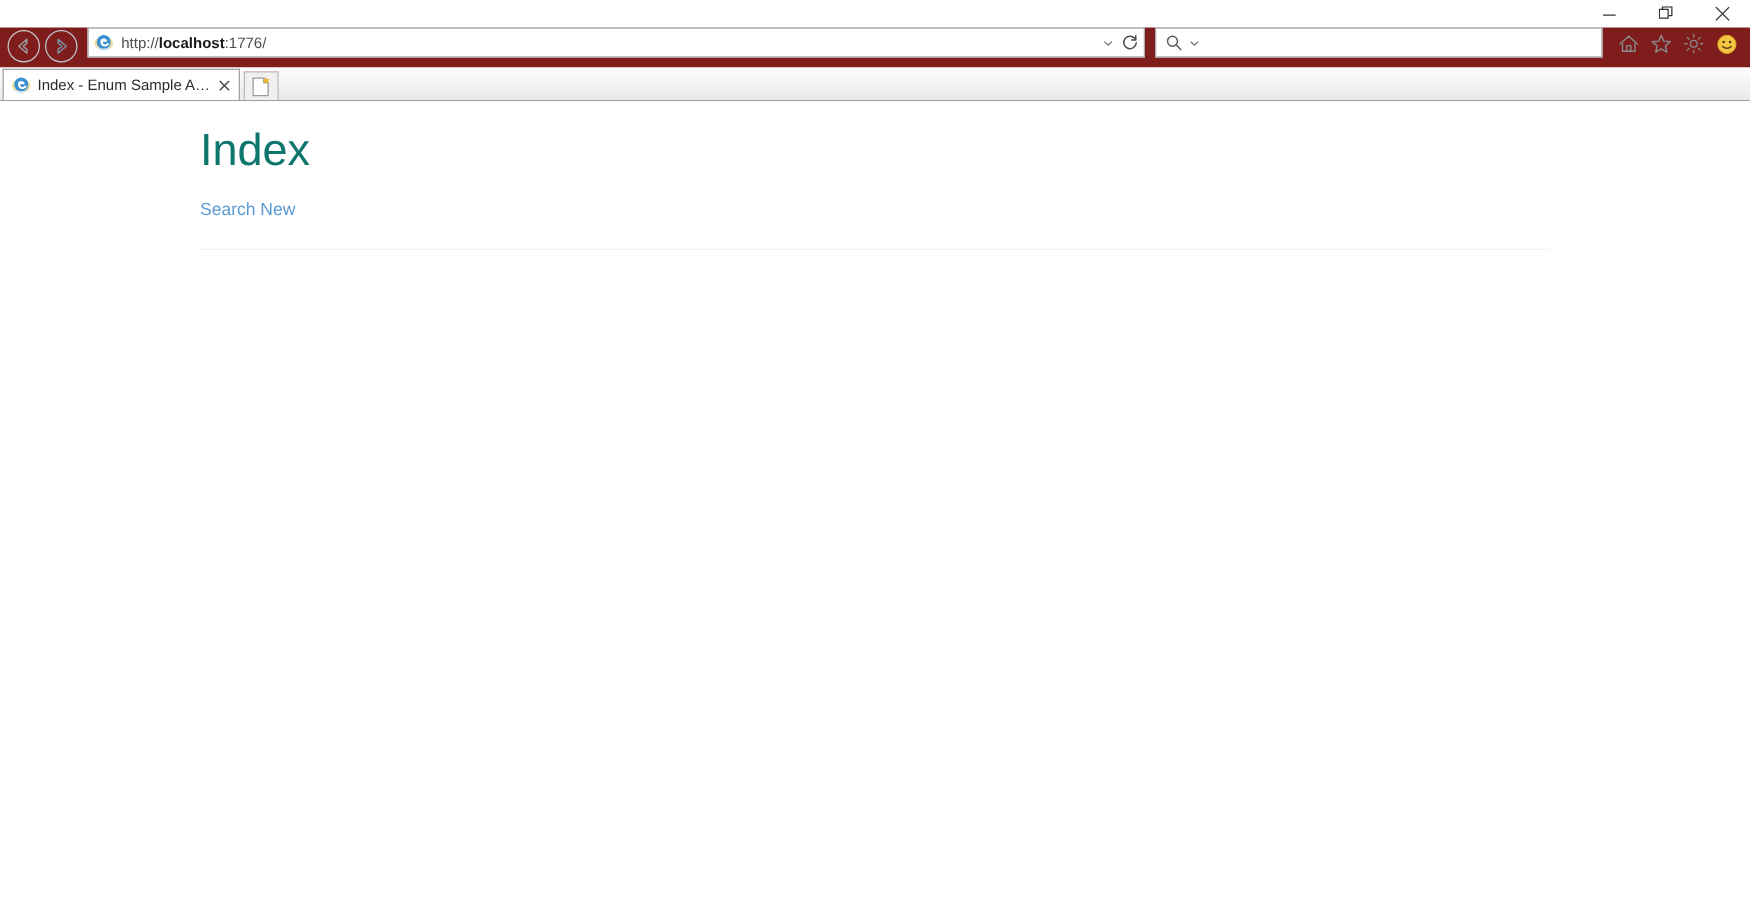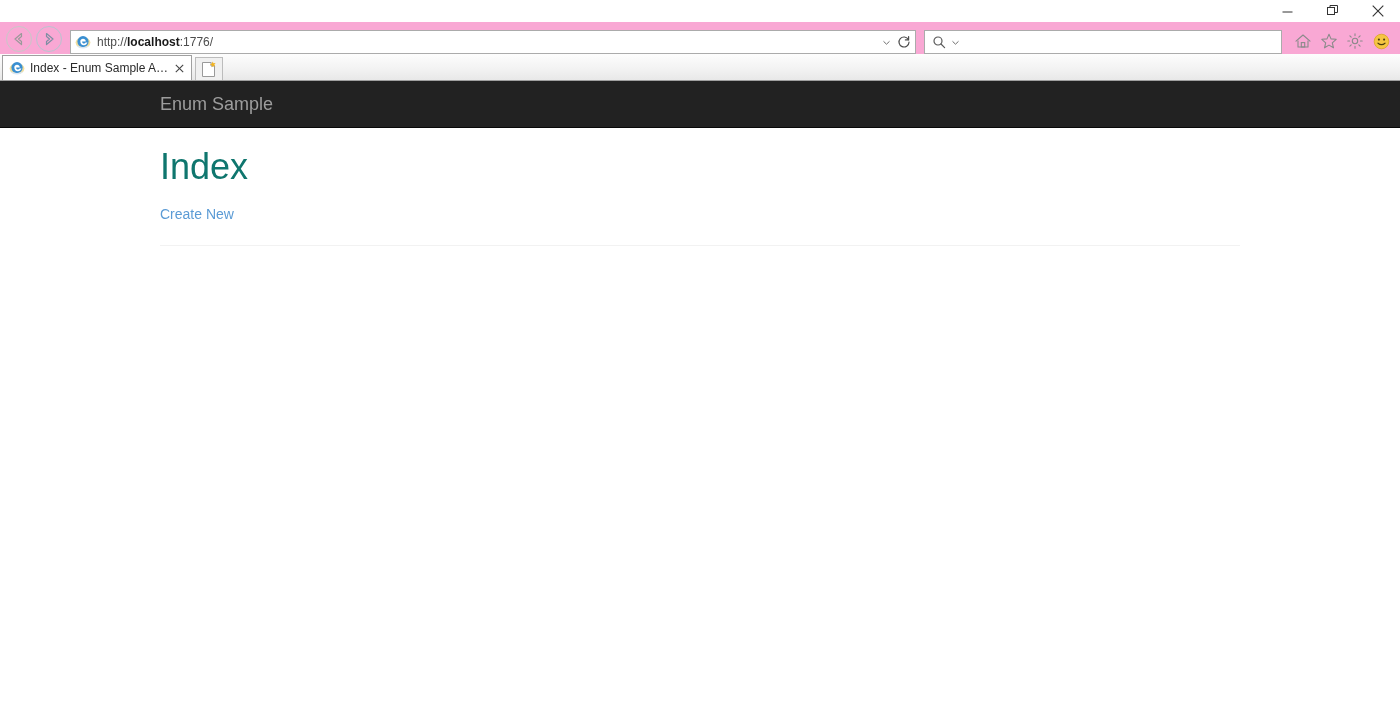--- a/index.html
+++ b/index.html
@@ -38,23 +38,23 @@
     display: flex;
     align-items: center;
     justify-content: center;
     cursor: default;
   }
   .win-btn svg { display: block; }
 
   
   .navrow {
     height: 32px;
-    background: #f9a8d4;
-    display: flex;
-    align-items: flex-end;
+    background: #7f1d1d;
+    display: flex;
+    align-items: flex-start;
     padding: 0 6px 0 4px;
     flex: 0 0 auto;
   }
   .navbtn {
     width: 30px;
     height: 30px;
     display: flex;
     align-items: center;
     justify-content: center;
     border-radius: 50%;
@@ -386,26 +386,21 @@
       <svg width="16" height="17" viewBox="0 0 16 17" aria-hidden="true">
         <path d="M1.5 1.5 L10 1.5 L13.5 5 L13.5 15.5 L1.5 15.5 Z" fill="#ffffff" stroke="#9a9a9a" stroke-width="1"></path>
         <path d="M10 1.5 L10 5 L13.5 5" fill="#ececec" stroke="#9a9a9a" stroke-width="1"></path>
         <polygon points="11.6,0.4 12.5,2.3 14.6,2.1 13.3,3.7 14.3,5.5 12.2,4.9 10.7,6.3 10.8,4.2 8.9,3.2 10.9,2.5" fill="#f0b323"></polygon>
       </svg>
     </div>
   </div>
 
   <div class="viewport">
 
-    <div class="site-navbar">
-      <div class="navbar-inner">
-        <a class="navbar-brand" href="#">Enum Sample</a>
-      </div>
-    </div>
 
     <div class="page-container">
       <h1 class="page-title">Index</h1>
-      <a class="create-link" href="#">Create New</a>
+      <a class="create-link" href="#">Search New</a>
       <hr class="footer-hr">
     </div>
 
   </div>
 </div>
 
 </body></html>

